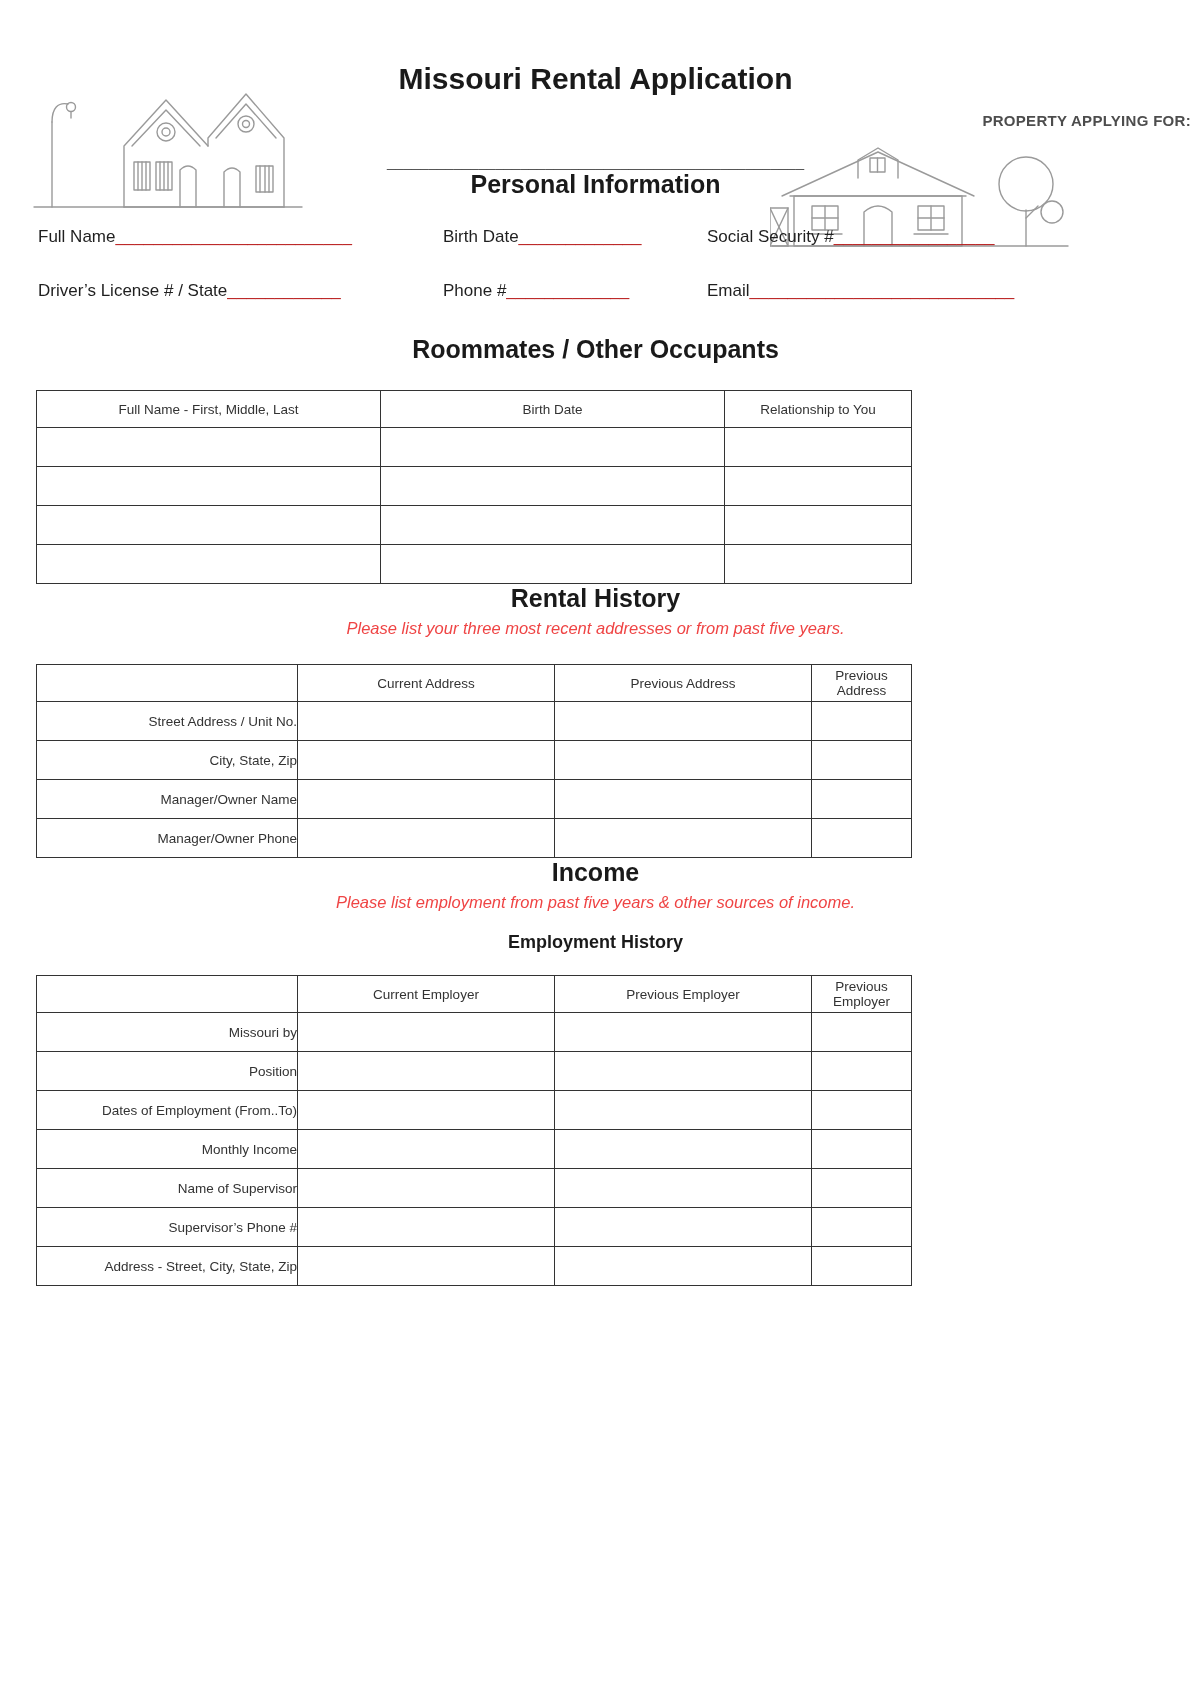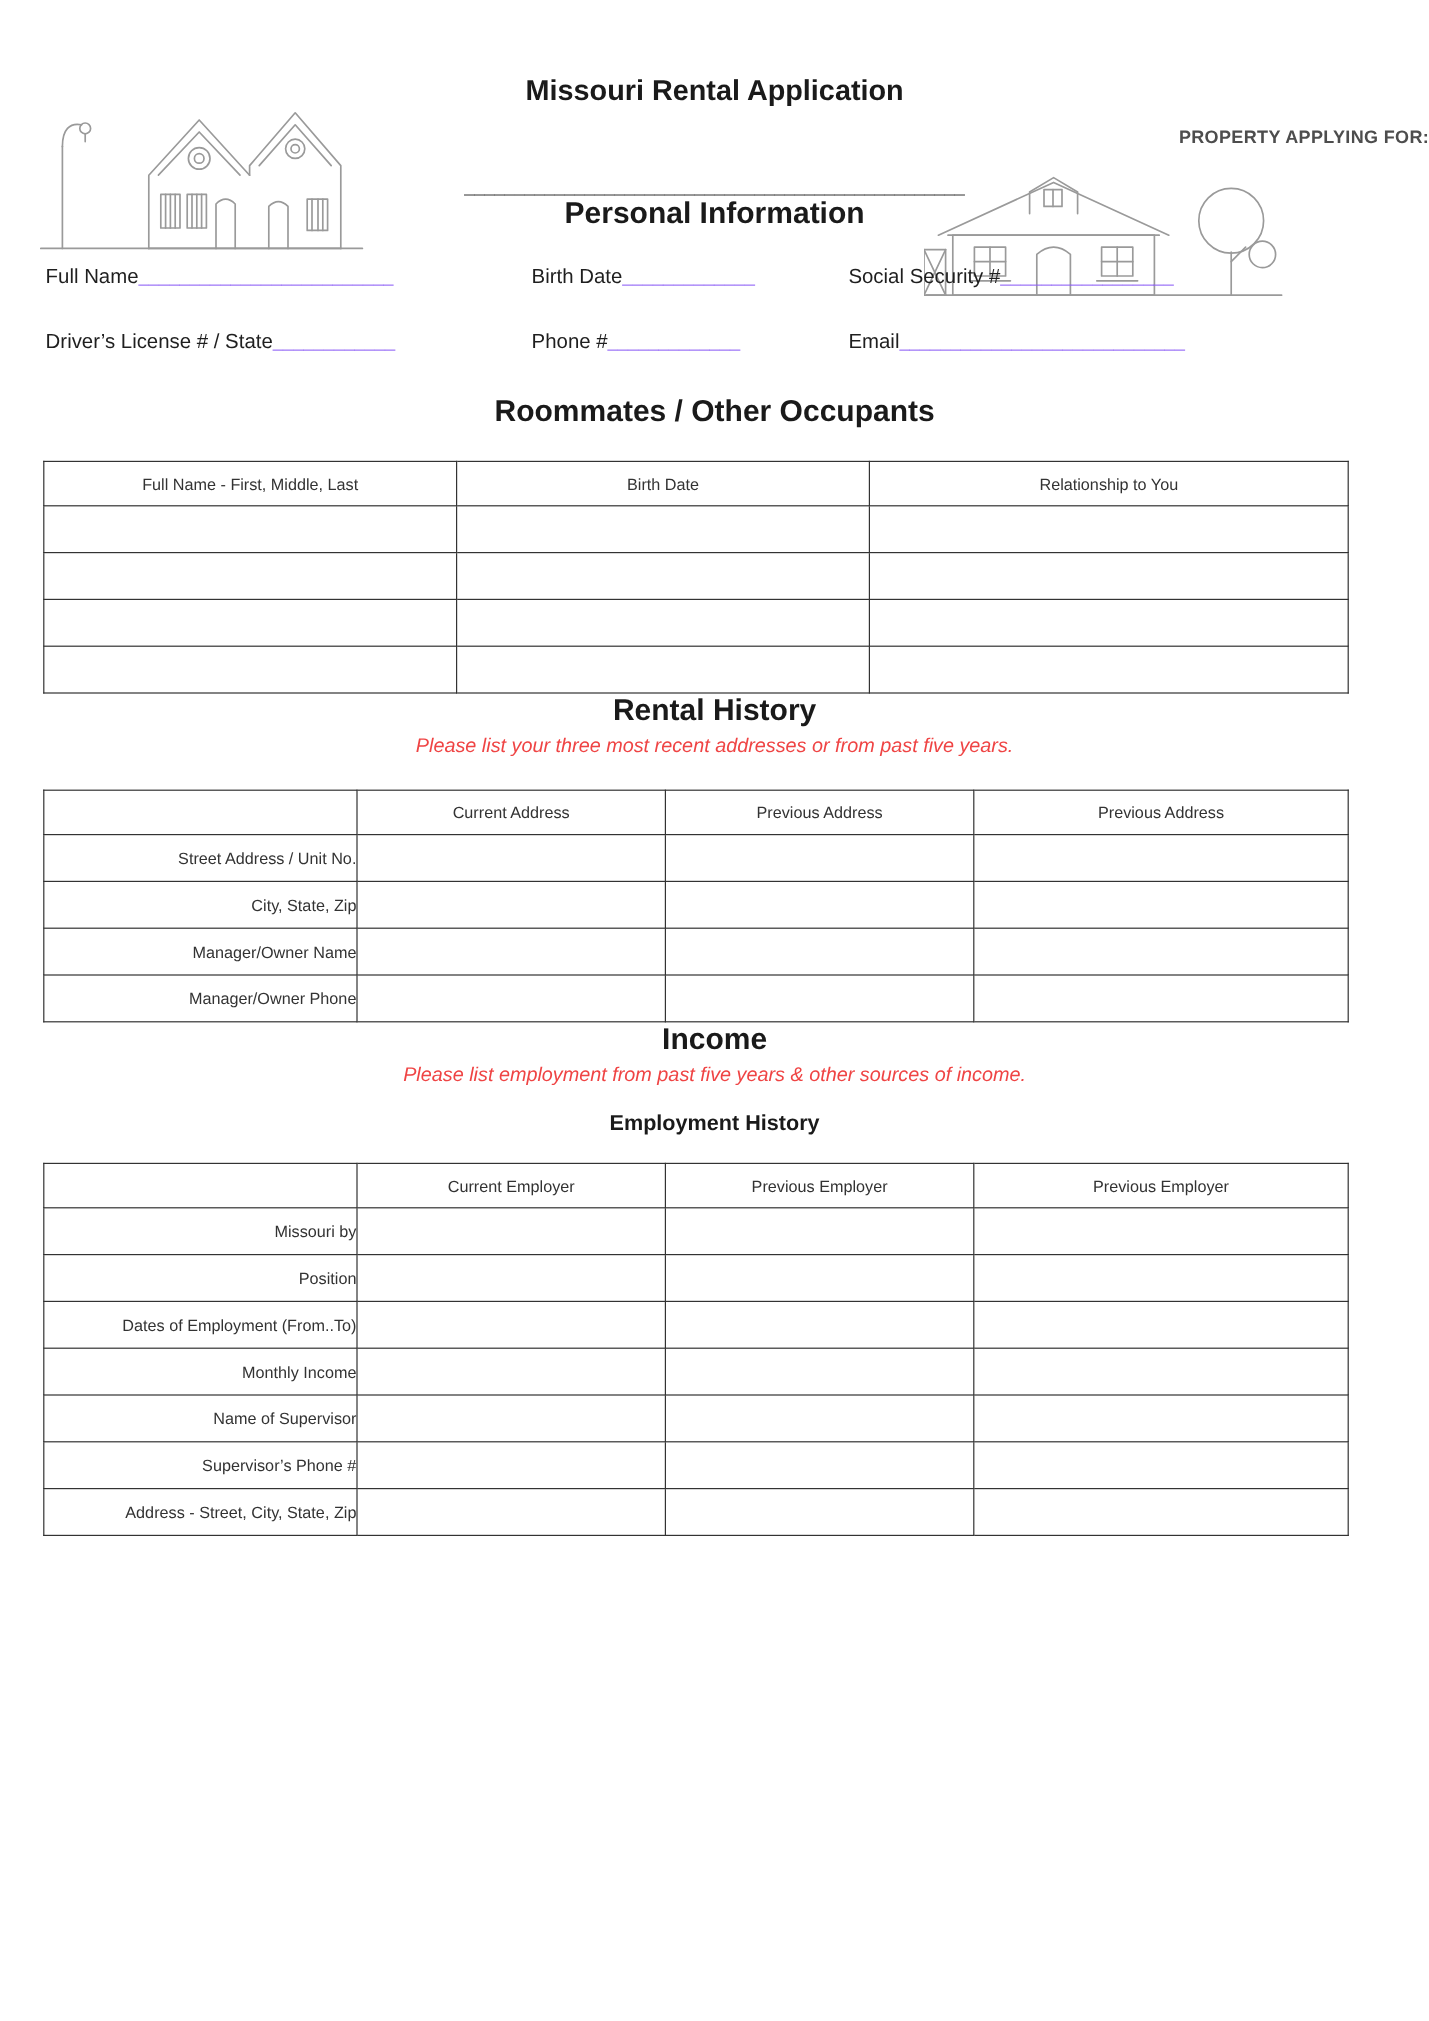--- a/index.html
+++ b/index.html
@@ -15,21 +15,21 @@
   }
   .page { position: relative; width: 1191px; height: 1684px; }
 
   .house { position: absolute; }
   .house-left { left: 28px; top: 66px; }
   .house-right { left: 770px; top: 132px; }
 
   h1.title {
     margin: 0; padding-top: 62px;
     text-align: center;
-    font-size: 24px; font-weight: 700; color: #1a1a1a;
+    font-size: 30px; font-weight: 700; color: #1a1a1a;
   }
   .property-label {
     margin-top: 16px;
     text-align: right;
     font-size: 15px; font-weight: 700; color: #4d4d4d;
     letter-spacing: .3px;
   }
   .property-line {
     margin-top: 24px;
     text-align: center;
@@ -45,39 +45,39 @@
   .h-roommates { margin-top: 14px; }
   .h-rental    { margin-top: 34px; }
   .h-income    { margin-top: 24px; }
 
   .fields { margin-top: 28px; }
   .frow { position: relative; height: 54px; font-size: 17px; }
   .field { position: absolute; top: 0; white-space: nowrap; }
   .f-a { left: 38px; }
   .f-b { left: 443px; }
   .f-c { left: 707px; }
-  .fblank { color: #8b5cf6; font-family: Liberation Serif, serif; }
+  .fblank { color: #b91c1c; }
 
   .subtext {
     margin-top: 6px;
     text-align: center;
     font-style: italic;
     font-size: 16.5px;
     color: #ef4444;
   }
   .subheading {
     margin-top: 20px;
     text-align: center;
     font-size: 18px; font-weight: 700; color: #1a1a1a;
   }
 
   table.tbl {
     border-collapse: collapse;
     table-layout: fixed;
-    width: 1088px;
+    width: 876px;
     margin-left: 36px;
   }
   .t-roommates { margin-top: 26px; }
   .t-rental    { margin-top: 26px; }
   .t-employ    { margin-top: 22px; }
   table.tbl th, table.tbl td {
     border: 1px solid #333333;
     font-weight: 400;
     color: #333333;
   }

